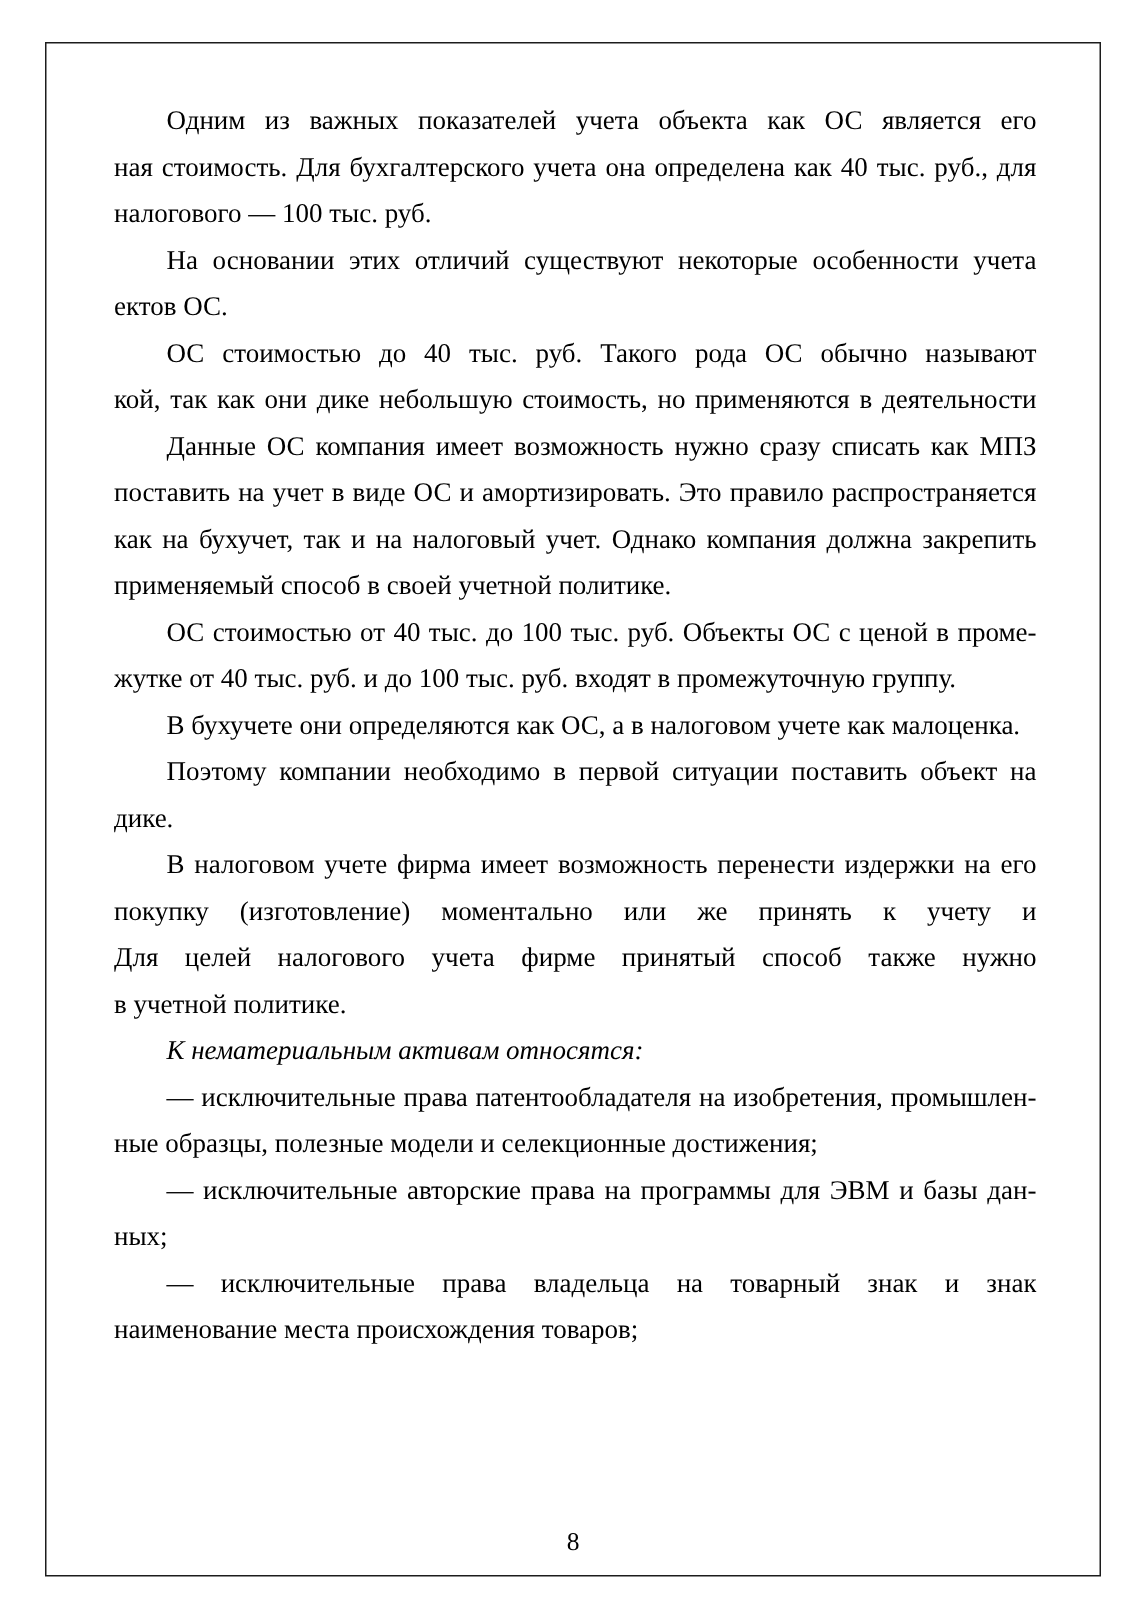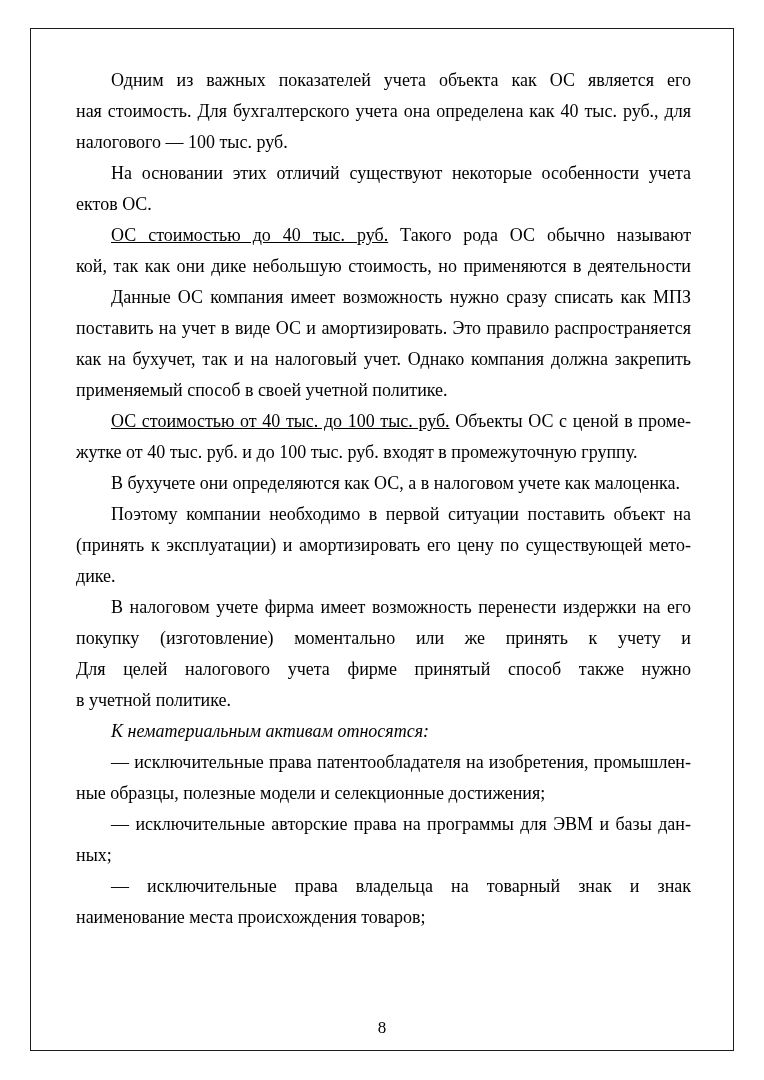--- a/index.html
+++ b/index.html
@@ -27,21 +27,21 @@
     line-height: 31px;
   }
   .line {
     height: 31px;
     overflow: hidden;
     text-align: justify;
     text-align-last: justify;
   }
   .line.first { text-indent: 35px; }
   .line.last { text-align-last: left; }
-  .u { text-decoration: underline; }
+  .u { }
   .i { font-style: italic; }
   .page-number {
     position: absolute;
     left: 0; right: 0; bottom: 12px;
     text-align: center;
     font-size: 17px;
   }
 </style>
 </head>
 <body>
@@ -70,21 +70,20 @@
         </div>
         <div class="paragraph">
           <div class="line first"><span class="u">ОС стоимостью от 40 тыс. до 100 тыс. руб.</span><span> Объекты ОС с ценой в проме-</span></div>
           <div class="line last"><span>жутке от 40 тыс. руб. и до 100 тыс. руб. входят в промежуточную группу.</span></div>
         </div>
         <div class="paragraph">
           <div class="line first last"><span>В бухучете они определяются как ОС, а в налоговом учете как малоценка.</span></div>
         </div>
         <div class="paragraph">
           <div class="line first"><span>Поэтому компании необходимо в первой ситуации поставить объект на учет</span></div>
-          <div class="line"><span>(принять к эксплуатации) и амортизировать его цену по существующей мето-</span></div>
           <div class="line last"><span>дике.</span></div>
         </div>
         <div class="paragraph">
           <div class="line first"><span>В налоговом учете фирма имеет возможность перенести издержки на его</span></div>
           <div class="line"><span>покупку (изготовление) моментально или же принять к учету и амортизировать.</span></div>
           <div class="line"><span>Для целей налогового учета фирме принятый способ также нужно зафиксировать</span></div>
           <div class="line last"><span>в учетной политике.</span></div>
         </div>
         <div class="paragraph">
           <div class="line first last"><span class="i">К нематериальным активам относятся:</span></div>

